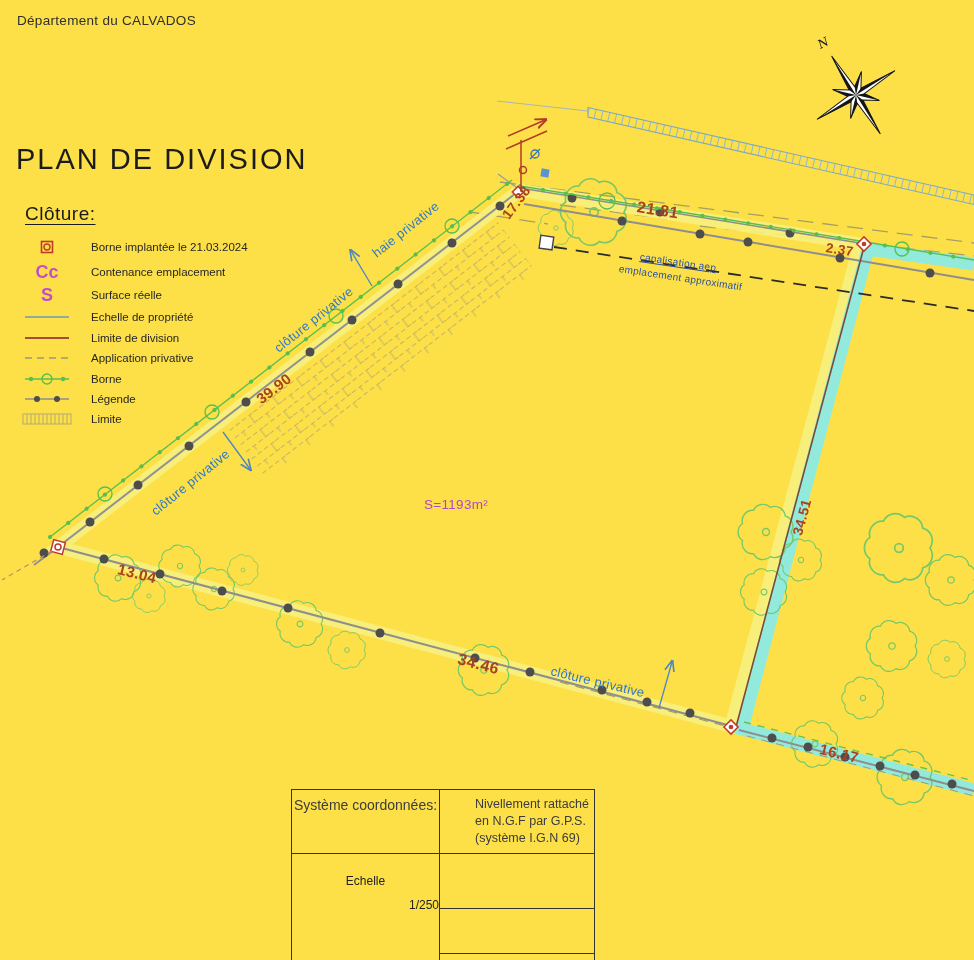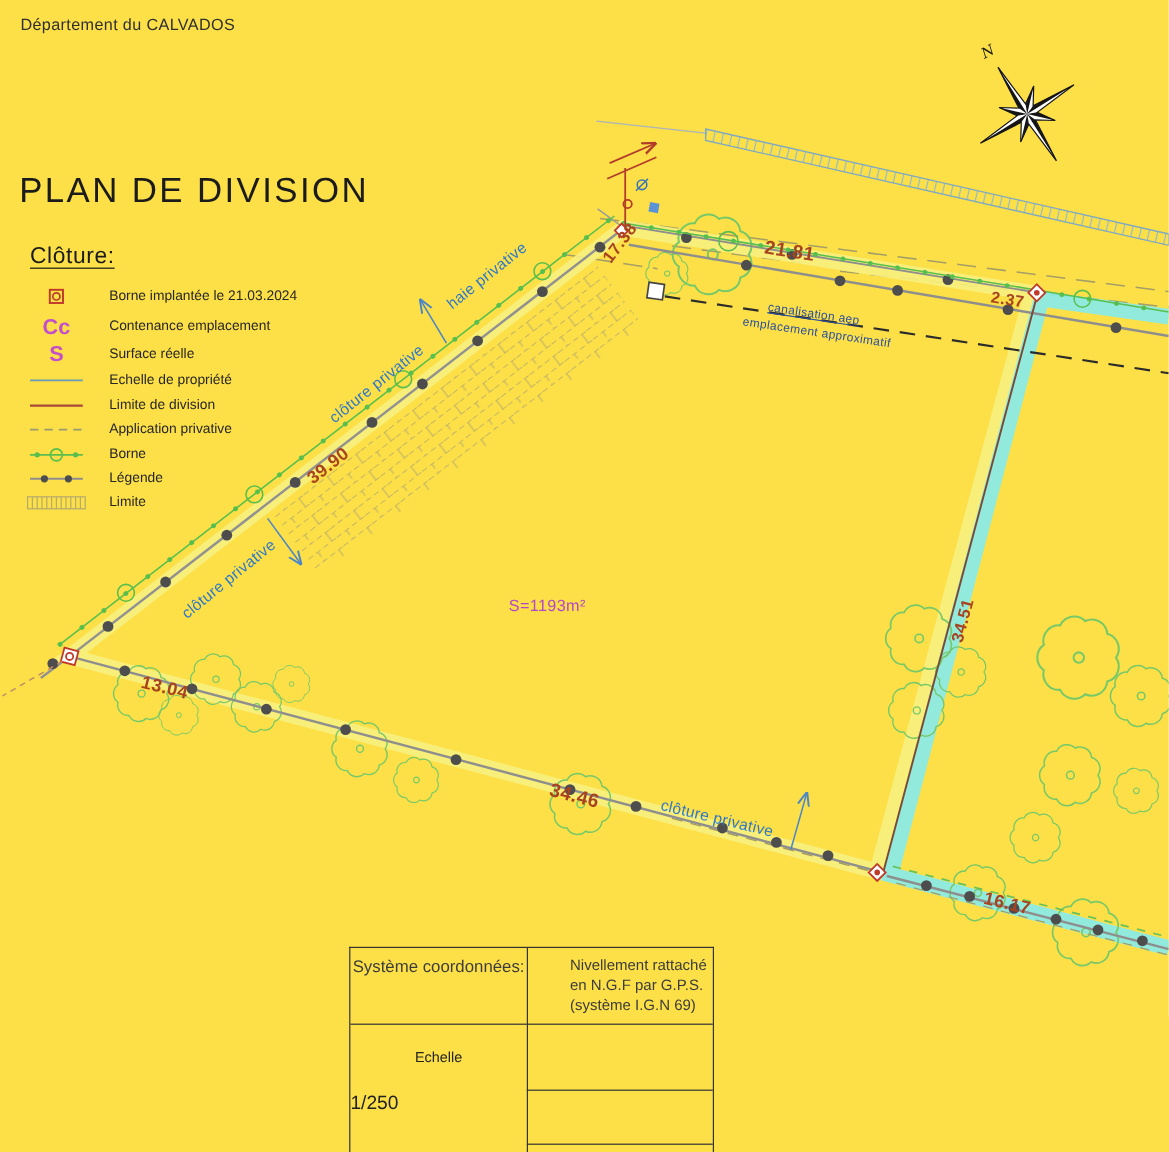--- a/index.html
+++ b/index.html
@@ -24,21 +24,21 @@
   
   .tbl{position:absolute;left:291px;top:789px;width:302px;height:171px;
        border-top:1.5px solid #333;border-left:1.5px solid #333;border-right:1.5px solid #333;}
   .tbl .vline{position:absolute;left:147px;top:0;width:0;height:171px;border-left:1.5px solid #333;}
   .tbl .hline1{position:absolute;left:0;top:63px;width:302px;border-top:1.5px solid #333;}
   .tbl .hline2{position:absolute;left:147px;top:118px;width:155px;border-top:1.5px solid #333;}
   .tbl .hline3{position:absolute;left:147px;top:163px;width:155px;border-top:1.5px solid #333;}
   .tbl .c1h{position:absolute;left:0;top:7px;width:147px;text-align:center;font-size:14px;color:#3c3c3c;}
   .tbl .c2h{position:absolute;left:147px;top:6px;width:155px;text-align:left;font-size:12.5px;color:#3c3c3c;line-height:17px;margin-left:36px;}
   .tbl .ech{position:absolute;left:0;top:84px;width:147px;text-align:center;font-size:12px;color:#222;}
-  .tbl .sca{position:absolute;left:0;top:121px;width:147px;text-align:left;font-size:16px;color:#222;}
+  .tbl .sca{position:absolute;left:0;top:108px;width:147px;text-align:right;font-size:12px;color:#222;}
   .tree{stroke:#76c868;fill:none;stroke-width:.55px;}
 </style>
 </head>
 <body>
 
 <div id="page">
 
   <svg class="abs" style="left:0;top:0" width="974" height="960" viewBox="0 0 974 960">
     <defs>
       <pattern id="roadH" patternUnits="userSpaceOnUse" width="7" height="14" patternTransform="rotate(13)">

